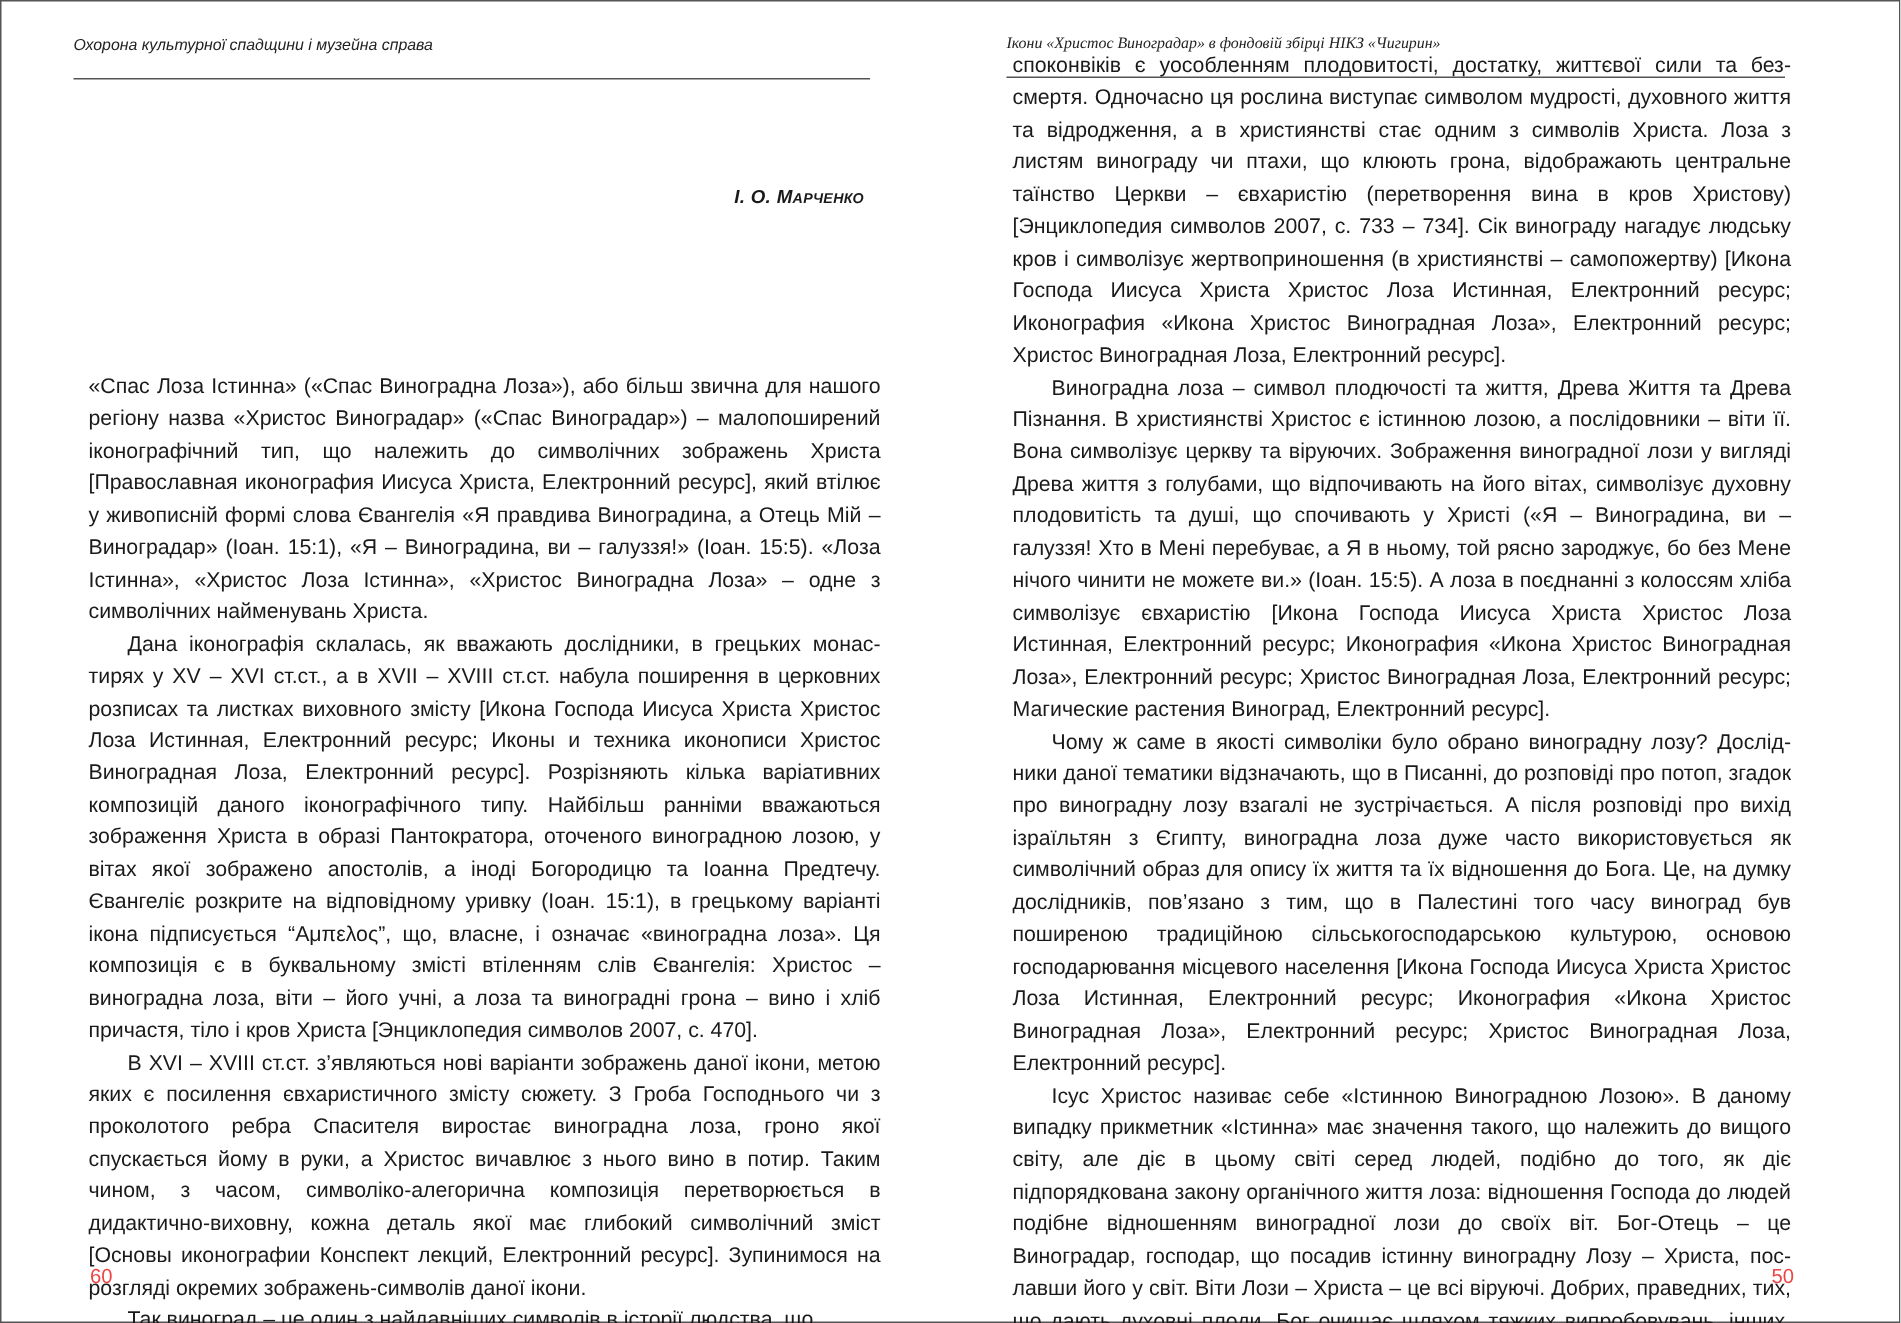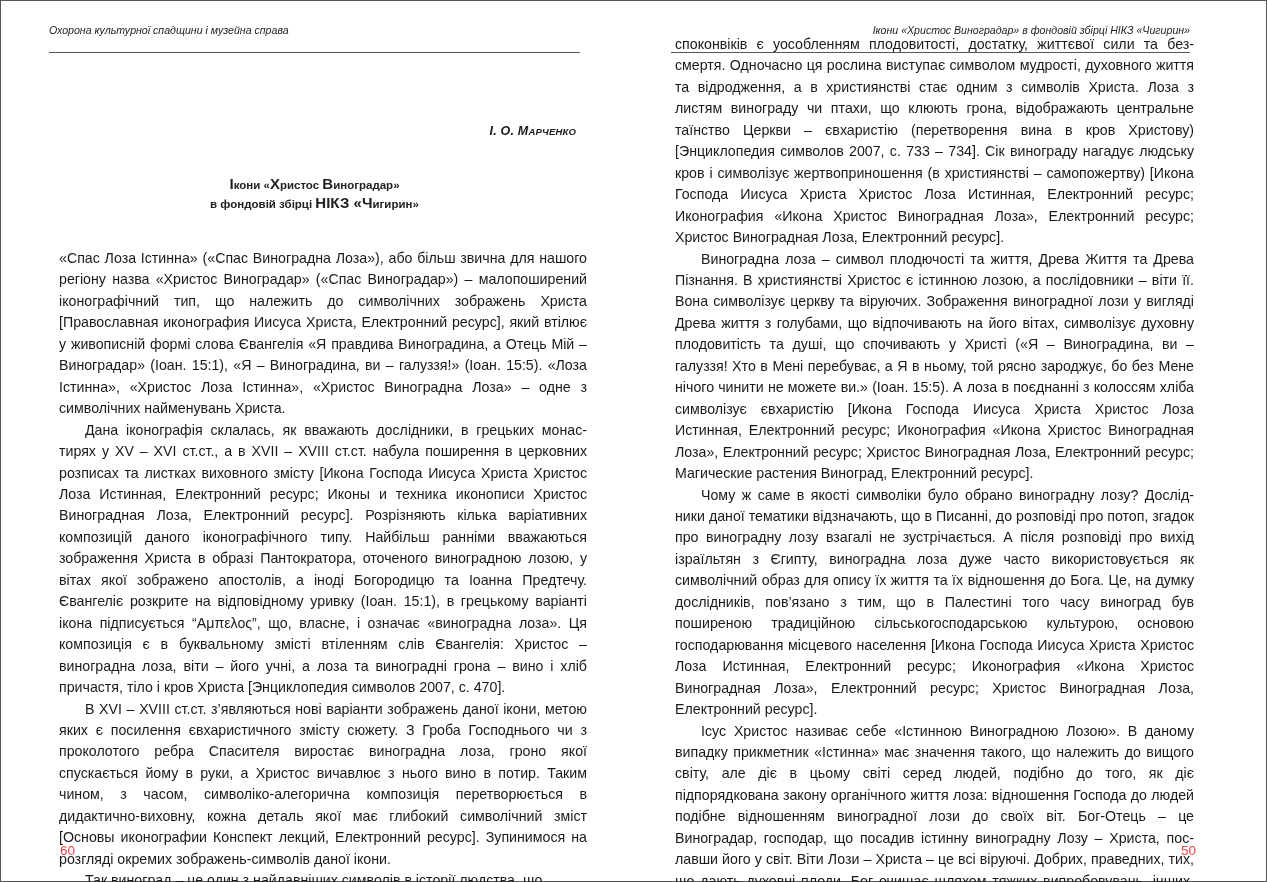--- a/index.html
+++ b/index.html
@@ -14,21 +14,21 @@
     .page { position: absolute; top: 0; height: 882px; }
     .page-left { left: 49px; width: 531px; }
     .page-right { left: 689px; width: 516px; }
 
     .running-head {
       position: absolute; top: 24px; left: 0; right: 0;
       font-size: 10.6px; font-style: italic; color: #222;
       padding-bottom: 16px; border-bottom: 1.5px solid #555;
     }
     .page-left .running-head { left: 0; width: 531px; text-align: left; }
-    .page-right .running-head { left: -18px; width: 519px; text-align: right; }
+    .page-right .running-head { left: -18px; width: 519px; text-align: left; font-family: Liberation Serif, serif; }
 
     .author {
       position: absolute; top: 124px; right: 4px;
       font-size: 12.5px; font-weight: bold; font-style: italic; letter-spacing: 0.2px;
     }
     .author .sc { font-size: 9.5px; }
 
     .title {
       position: absolute; top: 175px; left: 0; width: 531px; text-align: center;
       font-weight: bold; font-size: 15px; line-height: 18px; color: #222;
@@ -55,24 +55,20 @@
 </head>
 <body>
 
 <div class="frame"></div>
 
 <div class="page page-left">
   <div class="running-head">Охорона культурної спадщини і музейна справа</div>
 
   <div class="author"><span>І. О. М</span><span class="sc">АРЧЕНКО</span></div>
 
-  <div class="title">
-    <div><span class="big">І</span><span class="sc">кони «</span><span class="big">Х</span><span class="sc">ристос </span><span class="big">В</span><span class="sc">иноградар»</span></div>
-    <div><span class="sc">в фондовій збірці </span><span class="big">НІКЗ «</span><span class="big">Ч</span><span class="sc">игирин»</span></div>
-  </div>
 
   <div class="body-text">
     <p>«Спас Лоза Істинна» («Спас Виноградна Лоза»), або більш звична для нашого регіону назва «Христос Виноградар» («Спас Виноградар») – малопоширений іконографічний тип, що належить до символічних зобра­жень Христа [Православная иконография Иисуса Христа, Електронний ресурс], який втілює у живописній формі слова Євангелія «Я правдива Виноградина, а Отець Мій – Виноградар» (Іоан. 15:1), «Я – Виноградина, ви – галуззя!» (Іоан. 15:5). «Лоза Істинна», «Христос Лоза Істинна», «Христос Виноградна Лоза» – одне з символічних найменувань Христа.</p>
     <p class="indent">Дана іконографія склалась, як вважають дослідники, в грецьких монас­тирях у XV – XVI ст.ст., а в XVII – XVIII ст.ст. набула поширення в церков­них розписах та листках виховного змісту [Икона Господа Иисуса Христа Христос Лоза Истинная, Електронний ресурс; Иконы и техника иконопи­си Христос Виноградная Лоза, Електронний ресурс]. Розрізняють кілька варіативних композицій даного іконографічного типу. Найбільш ранніми вважаються зображення Христа в образі Пантократора, оточеного виног­радною лозою, у вітах якої зображено апостолів, а іноді Богородицю та Іоанна Предтечу. Євангеліє розкрите на відповідному уривку (Іоан. 15:1), в грецькому варіанті ікона підписується “Aμπελος”, що, власне, і означає «виноградна лоза». Ця композиція є в буквальному змісті втіленням слів Євангелія: Христос – виноградна лоза, віти – його учні, а лоза та виног­радні грона – вино і хліб причастя, тіло і кров Христа [Энциклопедия сим­волов 2007, с. 470].</p>
     <p class="indent">В XVI – XVIII ст.ст. з’являються нові варіанти зображень даної ікони, метою яких є посилення євхаристичного змісту сюжету. З Гроба Господ­нього чи з проколотого ребра Спасителя виростає виноградна лоза, гроно якої спускається йому в руки, а Христос вичавлює з нього вино в потир. Таким чином, з часом, символіко-алегорична композиція перетворюється в дидактично-виховну, кожна деталь якої має глибокий символічний зміст [Основы иконографии Конспект лекций, Електронний ресурс]. Зупинимо­ся на розгляді окремих зображень-символів даної ікони.</p>
     <p class="indent">Так виноград – це один з найдавніших символів в історії людства, що</p>
   </div>
 
   <div class="page-number">60</div>
 </div>

